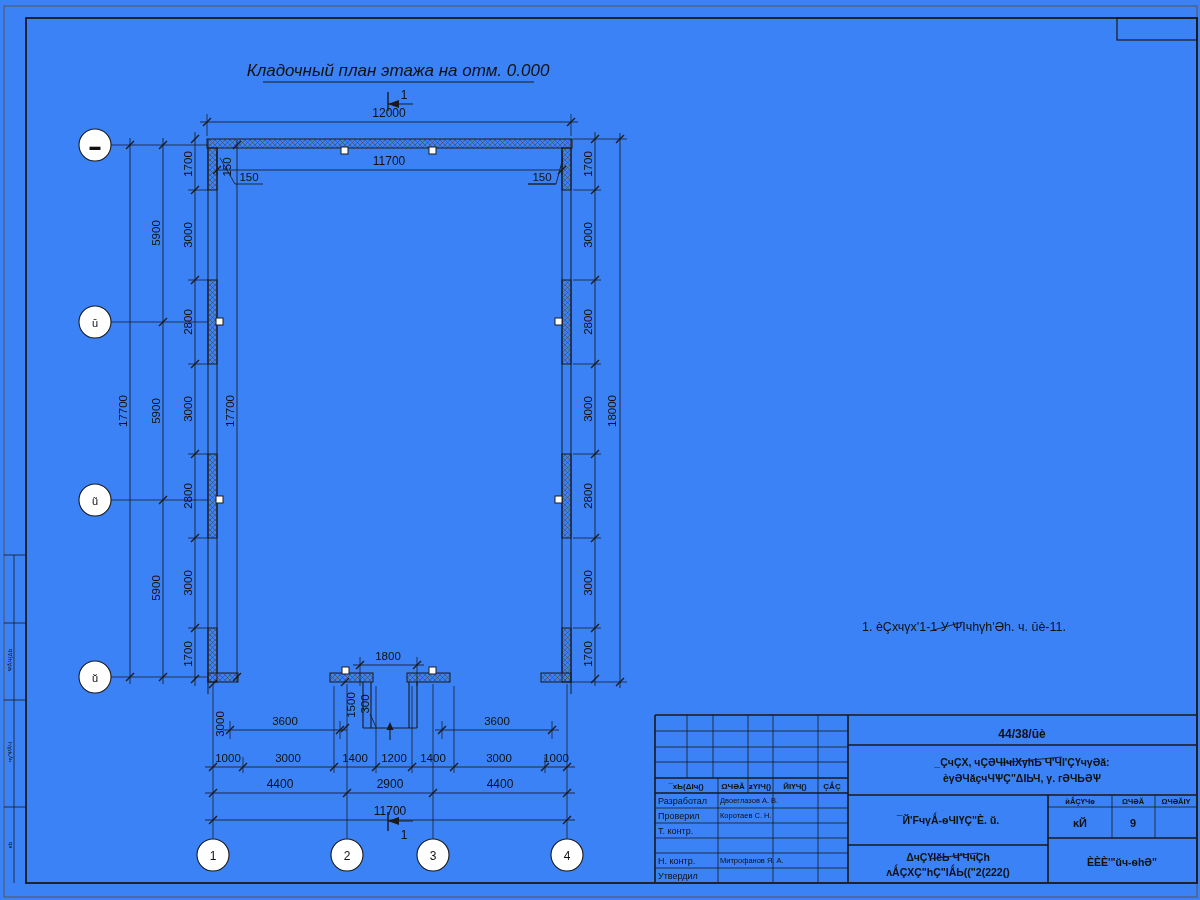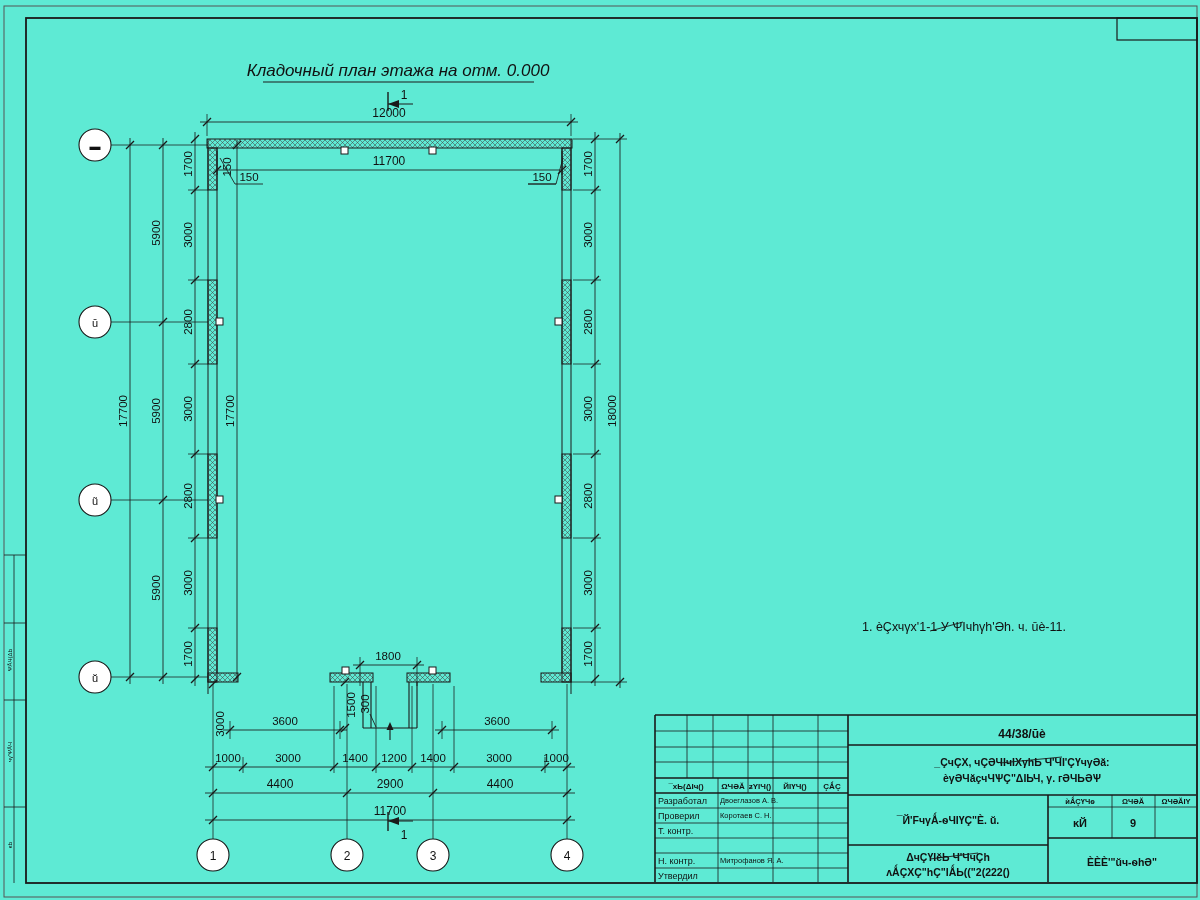--- a/index.html
+++ b/index.html
@@ -1,16 +1,16 @@
 <!DOCTYPE html>
 <html><head>
 <meta charset="utf-8">
 <style>
   html,body{margin:0;padding:0;background:#e8e8e8;}
-  .sheet{position:relative;width:1200px;height:900px;background:#5eead4;overflow:hidden;
+  .sheet{position:relative;width:1200px;height:900px;background:#3b82f6;overflow:hidden;
          font-family:"Liberation Sans", sans-serif;text-align:center;}
   svg{position:absolute;left:0;top:0;}
   text{fill:#111;}
   .dim{font-size:11.5px;}
   .dim12{font-size:12px;}
   .ttl{font-size:17px;font-style:italic;}
   .ax{font-size:11px;}
   .ax12{font-size:12px;}
   .tbB{font-size:10.5px;font-weight:700;}
   .tbS{font-size:9px;}

